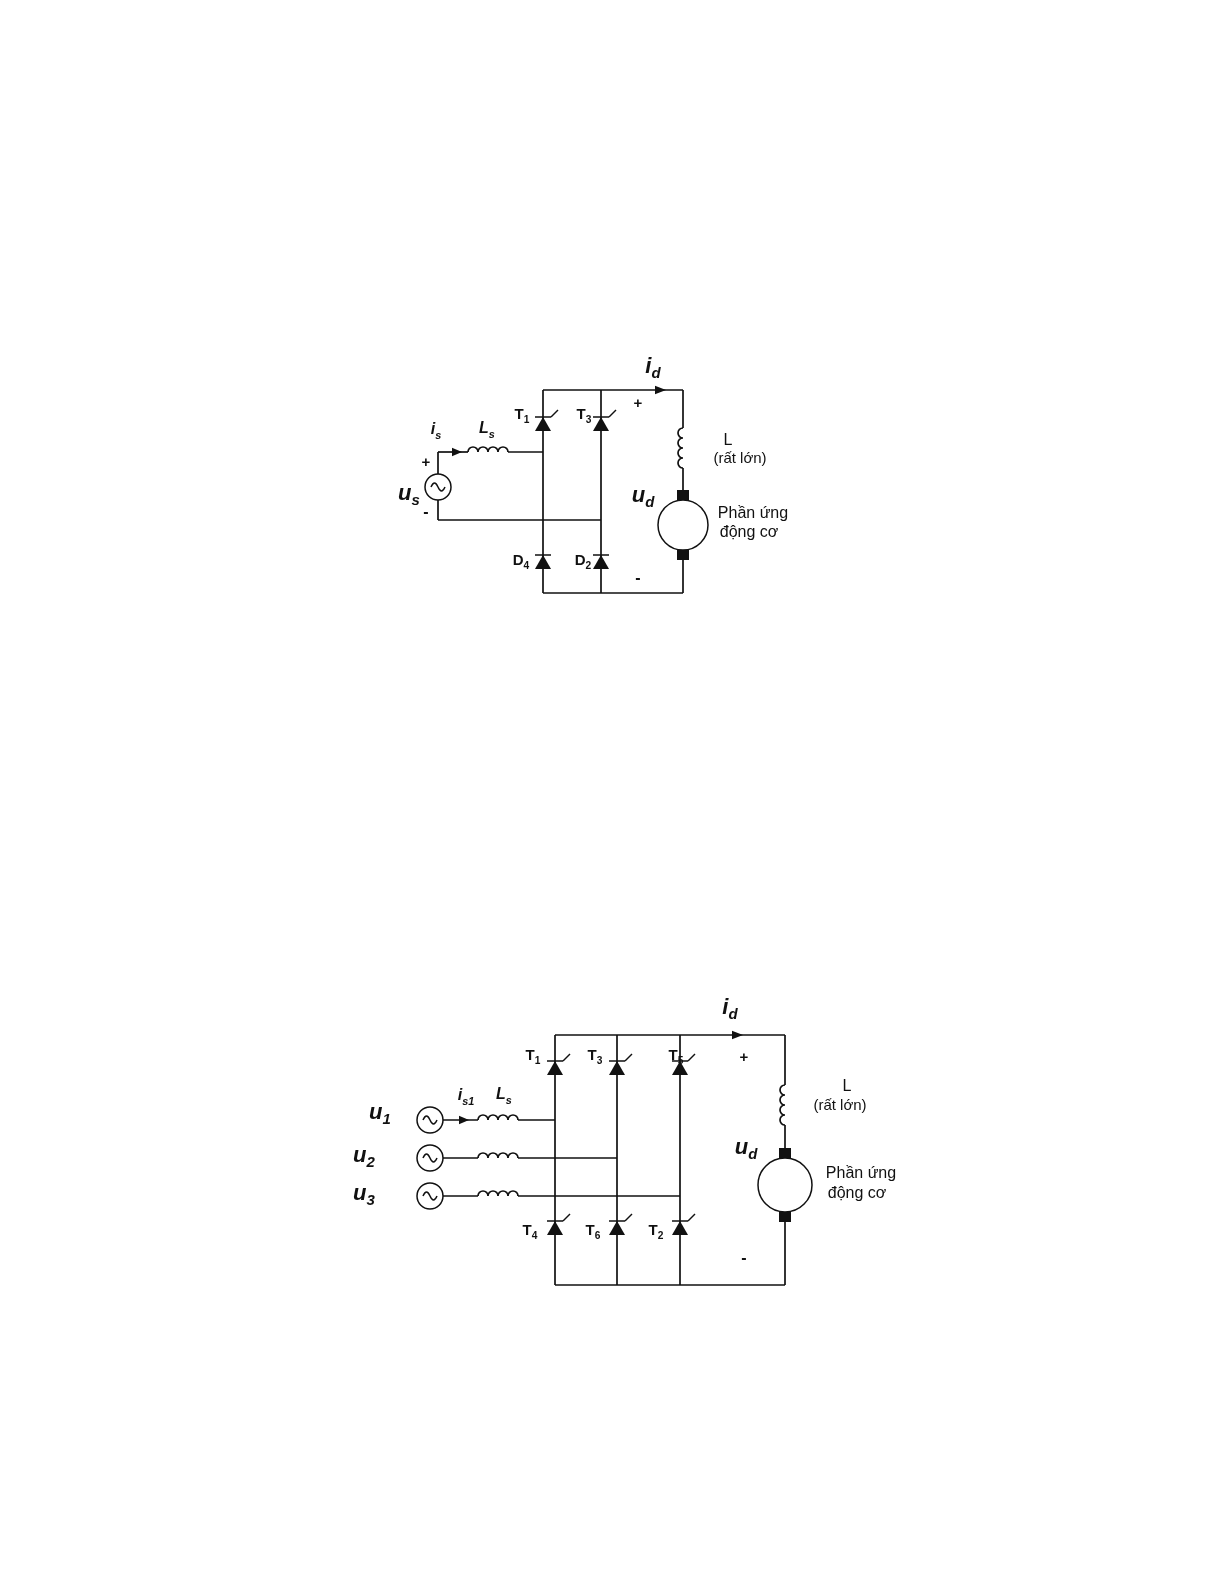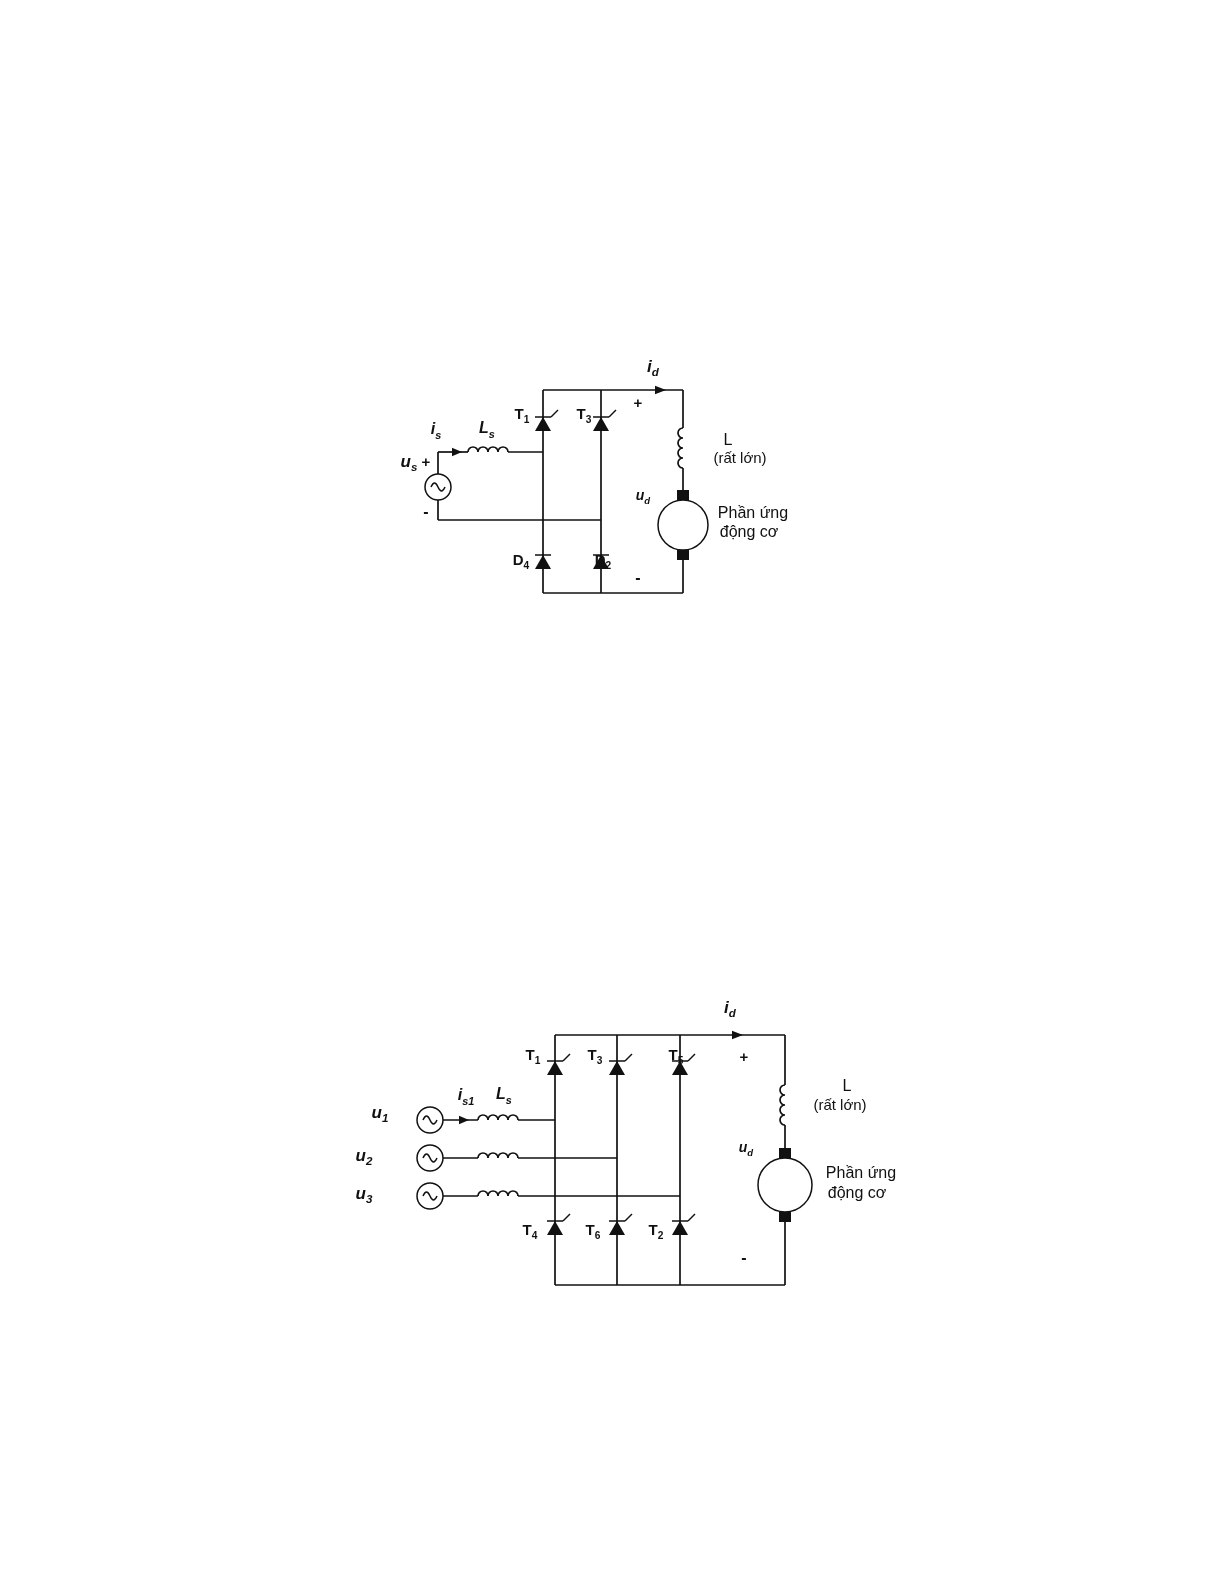--- a/index.html
+++ b/index.html
@@ -4,21 +4,21 @@
 <style>
   html,body{margin:0;padding:0;background:#ffffff;}
   .page{position:relative;width:1225px;height:1585px;background:#ffffff;overflow:hidden;
         font-family:"Liberation Sans", sans-serif;color:#111;}
   svg{position:absolute;left:0;top:0;}
   .wire{stroke:#111;stroke-width:1.7;fill:none;}
   .thin{stroke:#111;stroke-width:1.5;fill:none;}
   .dev{fill:#111;stroke:none;}
   .lbl{position:absolute;transform:translate(-50%,-50%);white-space:nowrap;line-height:1;color:#111;}
   .it{font-style:italic}
-  .b{font-weight:bold}.f15{font-size:15px}.f16{font-size:16px}.f17{font-size:17px}.f18{font-size:14px}
+  .b{font-weight:bold}.f15{font-size:15px}.f16{font-size:16px}.f17{font-size:22px}.f18{font-size:22px}
   .lbl sub{font-size:68%;line-height:1;}
 </style>
 </head>
 <body>
 
 <div class="page">
 
   <svg width="1225" height="1585" viewBox="0 0 1225 1585">
 
     <g>
@@ -152,29 +152,29 @@
       <path class="wire" d="M785,1125 L785,1148"></path>
       <g>
         <rect class="dev" x="779" y="1148" width="12" height="10"></rect>
         <circle class="thin" cx="785" cy="1185" r="27"></circle>
         <rect class="dev" x="779" y="1212" width="12" height="10"></rect>
       </g>
       <path class="wire" d="M785,1222 L785,1285"></path>
     </g>
   </svg>
 
-  <div class="lbl it b f17" style="left:409px;top:463px"><span>u</span><sub>s</sub></div>
+  <div class="lbl it b f17" style="left:409px;top:495px"><span>u</span><sub>s</sub></div>
   <div class="lbl b f15" style="left:426px;top:461px"><span>+</span></div>
   <div class="lbl b f16" style="left:426px;top:512px"><span>-</span></div>
   <div class="lbl it b f16" style="left:436px;top:431px"><span>i</span><sub>s</sub></div>
   <div class="lbl it b f16" style="left:487px;top:430px"><span>L</span><sub>s</sub></div>
   <div class="lbl b f15" style="left:522px;top:416px"><span>T</span><sub>1</sub></div>
   <div class="lbl b f15" style="left:584px;top:416px"><span>T</span><sub>3</sub></div>
   <div class="lbl b f15" style="left:521px;top:562px"><span>D</span><sub>4</sub></div>
-  <div class="lbl b f15" style="left:603px;top:562px"><span>D</span><sub>2</sub></div>
+  <div class="lbl b f15" style="left:583px;top:562px"><span>D</span><sub>2</sub></div>
   <div class="lbl it b f17" style="left:653px;top:368px"><span>i</span><sub>d</sub></div>
   <div class="lbl b f15" style="left:638px;top:402px"><span>+</span></div>
   <div class="lbl it b f18" style="left:643px;top:497px"><span>u</span><sub>d</sub></div>
   <div class="lbl b f16" style="left:638px;top:578px"><span>-</span></div>
   <div class="lbl f16" style="left:728px;top:440px"><span>L</span></div>
   <div class="lbl f15" style="left:740px;top:457px"><span>(rất lớn)</span></div>
   <div class="lbl f16" style="left:753px;top:513px"><span>Phần ứng</span></div>
   <div class="lbl f16" style="left:749px;top:532px"><span>động cơ</span></div>
 
   <div class="lbl it b f17" style="left:380px;top:1114px"><span>u</span><sub>1</sub></div>

